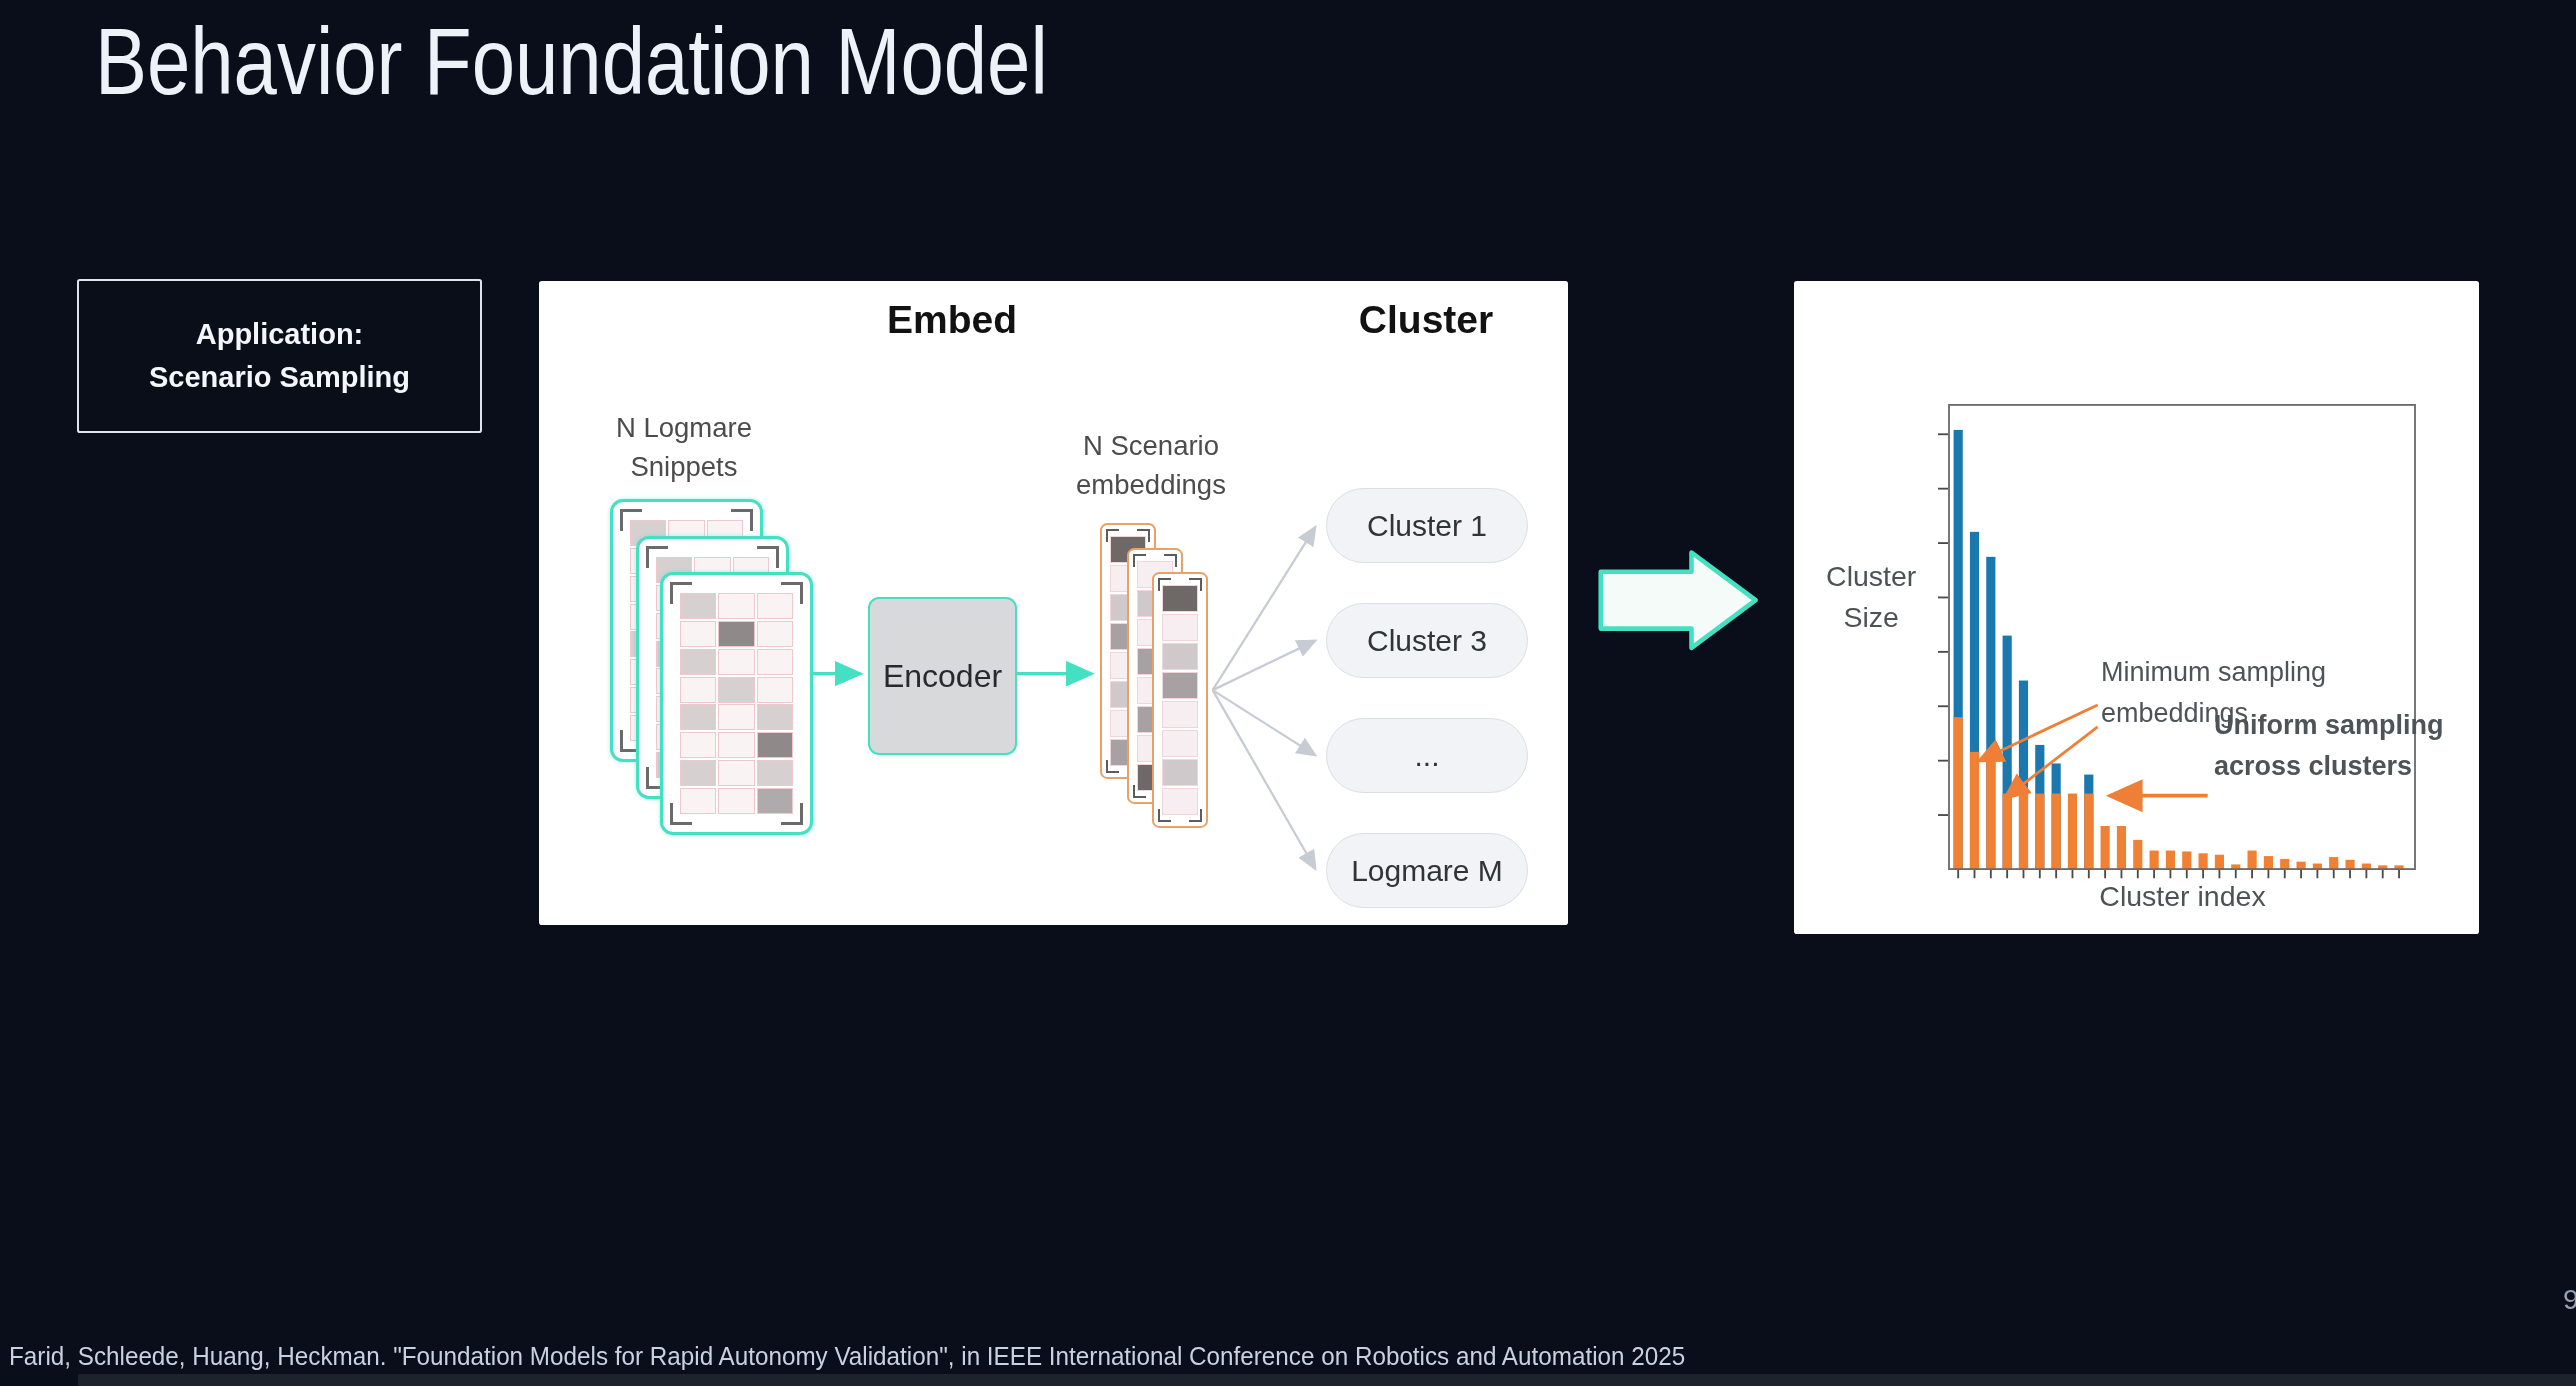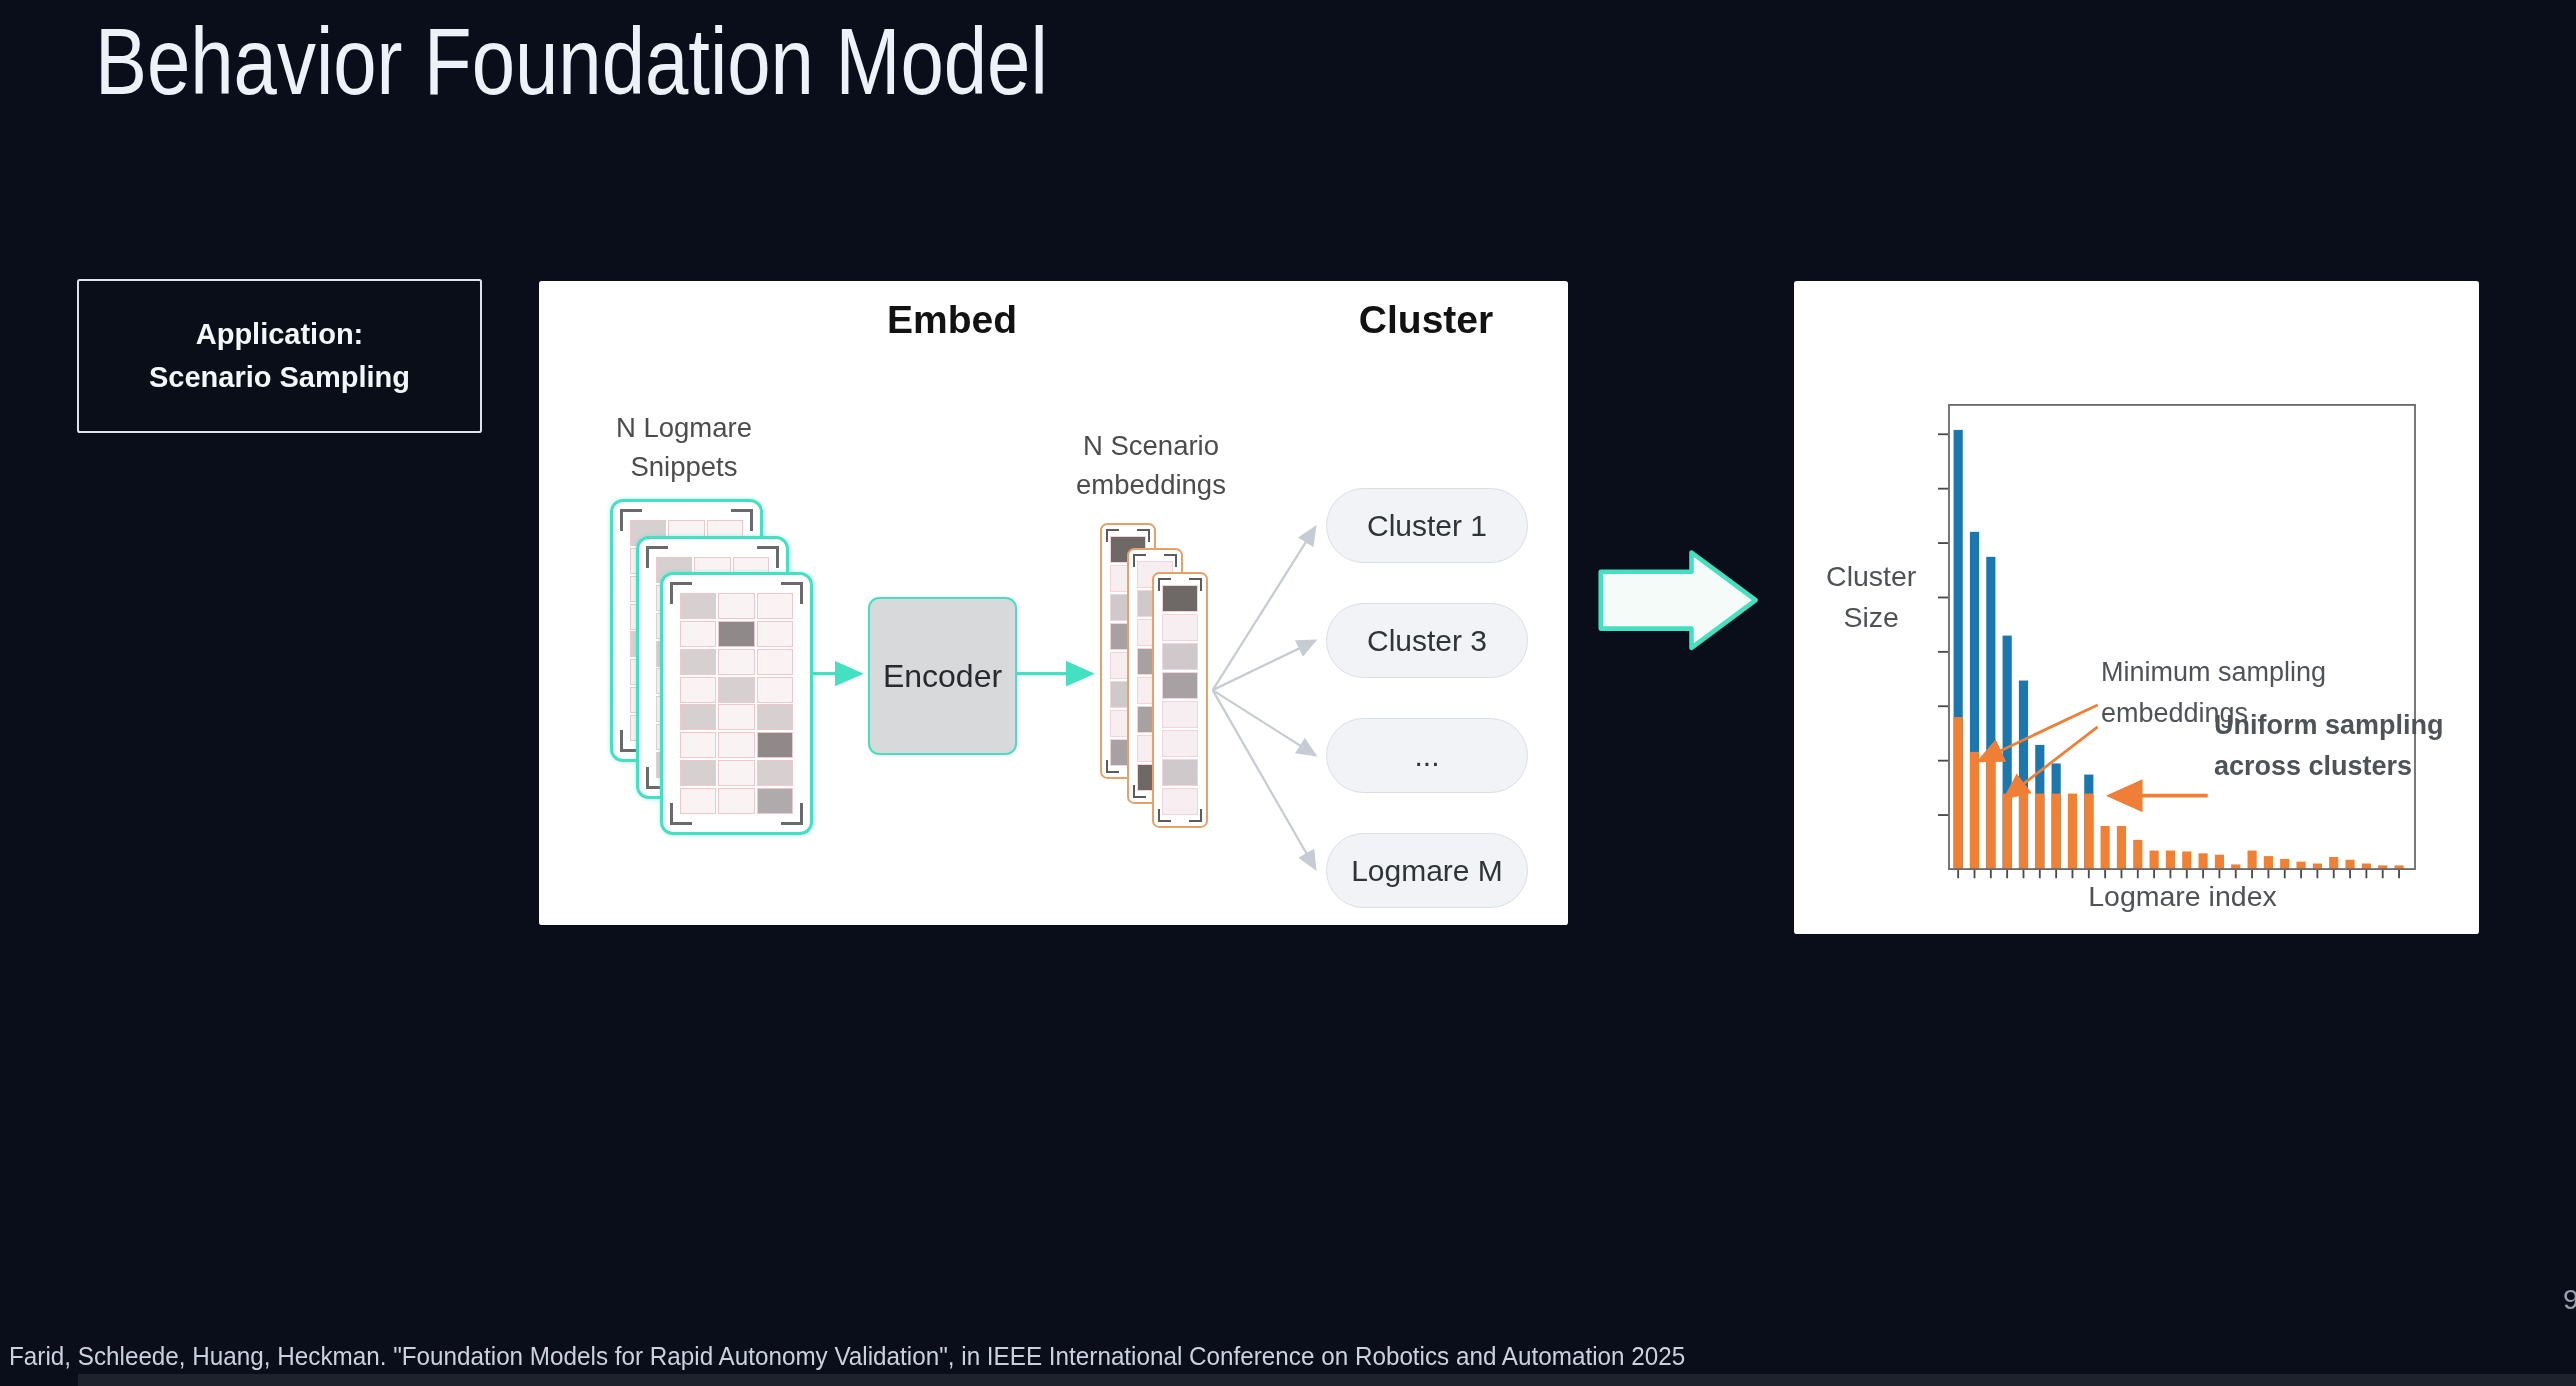--- a/index.html
+++ b/index.html
@@ -378,20 +378,20 @@
 
     <div class="anno anno-min">
       <div>Minimum sampling</div>
       <div>embeddings</div>
     </div>
     <div class="anno anno-uniform">
       <div>Uniform sampling</div>
       <div>across clusters</div>
     </div>
 
-    <div class="chart-text xlabel">Logmare index</div>
+    <div class="chart-text xlabel">Cluster index</div>
   </div>
 
   <div class="citation">Farid, Schleede, Huang, Heckman. "Foundation Models for Rapid Autonomy Validation", in IEEE International Conference on Robotics and Automation 2025</div>
   <div class="page-num">9</div>
   <div class="bottom-strip"></div>
 </div>
 
 
 </body></html>

